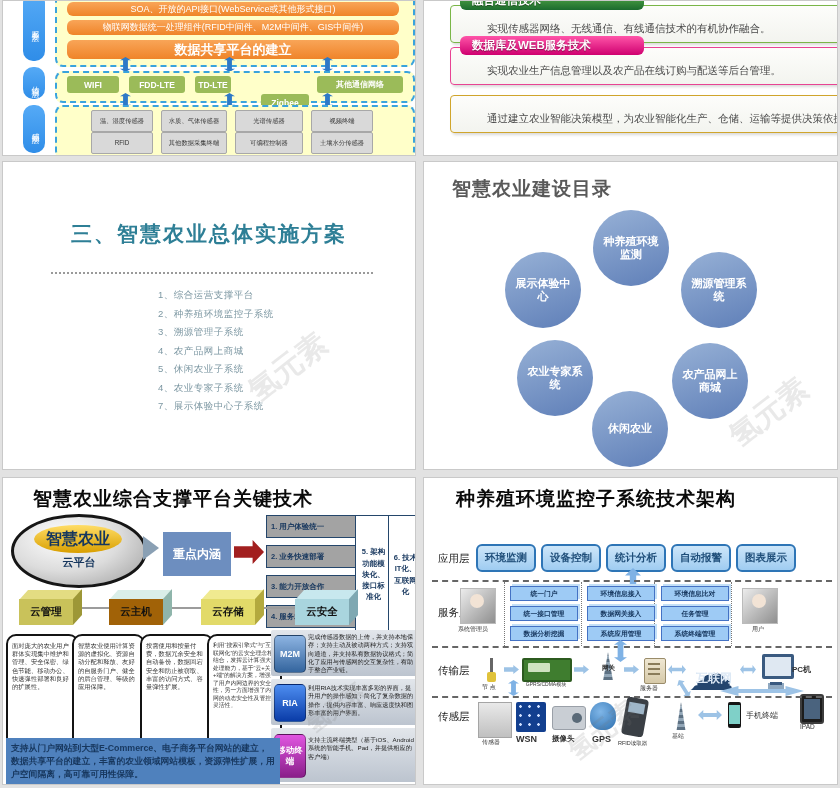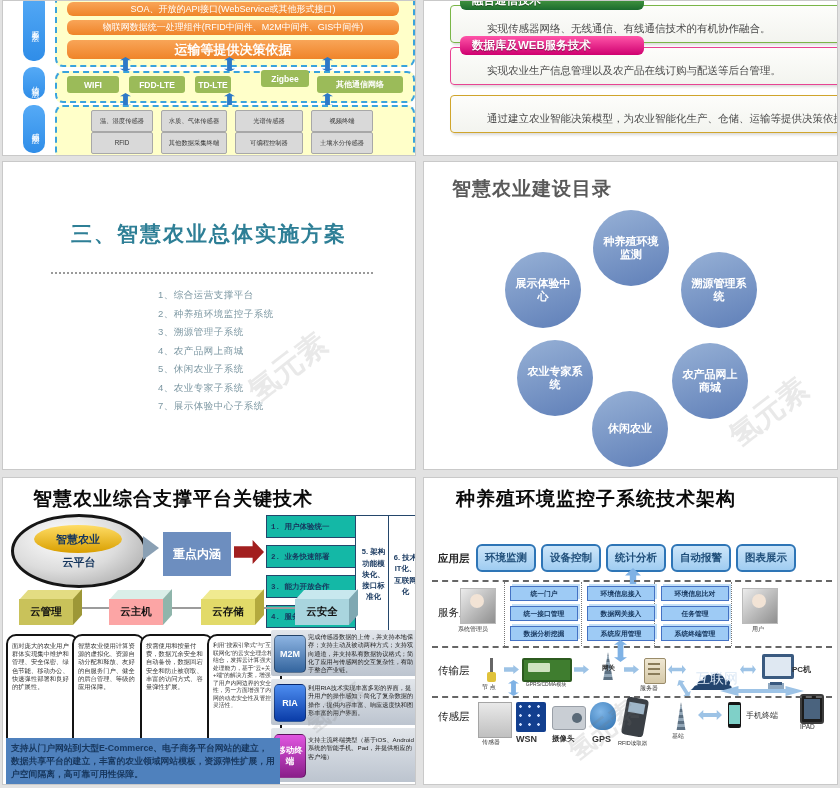--- a/index.html
+++ b/index.html
@@ -32,33 +32,33 @@
   .li3{font-size:9.5px;color:#7c97a2;margin-bottom:5.5px;letter-spacing:.5px;}
 
   
   .t4{position:absolute;color:#595959;font-size:19px;font-weight:bold;letter-spacing:1px;}
   .sat{position:absolute;width:76px;height:76px;border-radius:50%;background:linear-gradient(160deg,#97b1d6,#5f7fb8);color:#fff;font-size:11px;font-weight:bold;display:flex;align-items:center;justify-content:center;text-align:center;line-height:1.2;padding:0 9px;box-sizing:border-box;}
   .ctr4{position:absolute;width:146px;height:146px;border-radius:50%;background:radial-gradient(circle at 38% 30%,#3bbcee,#0d9bd7);color:#fff;font-size:15px;font-weight:bold;display:flex;align-items:center;justify-content:center;text-align:center;line-height:1.25;padding:0 22px;box-sizing:border-box;}
 
   
   .t5{position:absolute;color:#0a0a0a;font-size:19px;font-weight:bold;letter-spacing:1px;}
   .elo{position:absolute;border:3px solid #161616;border-radius:50%;background:radial-gradient(ellipse at 38% 30%,#ffffff 0%,#dcdcdc 50%,#9c9c9c 100%);}
-  .eli{position:absolute;border-radius:50%;background:linear-gradient(#ffdd66,#d99f00);display:flex;align-items:center;justify-content:center;font-size:11px;font-weight:bold;color:#17375e;}
+  .eli{position:absolute;border-radius:50%;background:linear-gradient(#ffdd66,#d99f00);display:flex;align-items:center;justify-content:center;font-size:16px;font-weight:bold;color:#17375e;}
   .eltxt{position:absolute;left:0;right:0;text-align:center;font-size:11px;font-weight:bold;color:#17375e;}
   .tri{position:absolute;width:0;height:0;border-top:12px solid transparent;border-bottom:12px solid transparent;border-left:16px solid #8aa0b4;}
   .core{position:absolute;background:#6d8ebf;color:#fff;font-size:12px;font-weight:bold;display:flex;align-items:center;justify-content:center;}
   .ra{position:absolute;clip-path:polygon(0 26%,62% 26%,62% 0,100% 50%,62% 100%,62% 74%,0 74%);}
-  .itm{position:absolute;background:#14b8a6;border:1px solid #24466b;color:#17375e;font-size:7.5px;font-weight:bold;display:flex;align-items:center;padding-left:4px;font-family:Liberation Mono, monospace;}
+  .itm{position:absolute;background:#a3a3a3;border:1px solid #24466b;color:#17375e;font-size:7.5px;font-weight:bold;display:flex;align-items:center;padding-left:4px;}
   .itmv{position:absolute;background:#fff;border:1px solid #24466b;color:#17375e;font-size:7.5px;font-weight:bold;display:flex;align-items:center;justify-content:center;text-align:center;padding:3px;line-height:1.5;}
   .cube{position:absolute;width:54px;height:35px;}
   .cube .f{position:absolute;left:0;top:9px;width:54px;height:26px;display:flex;align-items:center;justify-content:center;font-size:10.5px;font-weight:bold;color:#111;}
   .cube .t{position:absolute;left:5px;top:0;width:54px;height:9px;transform:skewX(-42deg);}
   .cube .s{position:absolute;left:54px;top:4px;width:9px;height:26px;transform:skewY(-48deg);}
   .c1 .f{background:#c9c25a}.c1 .t{background:#e3dc82}.c1 .s{background:#9d9737}
-  .c2 .f{background:#fca5a5}.c2 .t{background:#daeee8}.c2 .s{background:#8fb5ab}
+  .c2 .f{background:#a16207}.c2 .t{background:#daeee8}.c2 .s{background:#8fb5ab}
   .c3 .f{background:#e2da69}.c3 .t{background:#f0ea90}.c3 .s{background:#b3a93e}
   .c4 .f{background:#a9d5de}.c4 .t{background:#c8e8ee}.c4 .s{background:#7fa8b2}
   .dbox{position:absolute;background:#fff;border:2px solid #141414;border-radius:10px;font-size:6.3px;color:#333;line-height:1.3;padding:6px 4px;}
   .panel{position:absolute;background:linear-gradient(#e2e6eb,#bcc4cf);border-radius:2px;}
   .tag{position:absolute;border-radius:5px;color:#fff;font-weight:bold;display:flex;align-items:center;justify-content:center;text-align:center;border:1px solid rgba(0,0,0,.35);}
   .tag.m2m{background:linear-gradient(#8db4e2,#34659e);font-size:9px;}
   .tag.ria{background:linear-gradient(#4d8df0,#0a3ca8);font-size:9px;}
   .tag.mob{background:linear-gradient(#e055e0,#8a1f8a);font-size:8.5px;line-height:1.3;}
   .ttext{position:absolute;font-size:6.2px;color:#222;line-height:1.35;}
   .bbar{position:absolute;background:#4f81bd;color:#17375e;font-size:8.8px;font-weight:bold;line-height:1.45;padding:4px 5px;}
@@ -78,21 +78,21 @@
   .sra{position:absolute;background:#9dc3e6;clip-path:polygon(0 26%,62% 26%,62% 0,100% 50%,62% 100%,62% 74%,0 74%);}
   .an{position:absolute;width:3px;background:#666;}
   .an::before{content:"";position:absolute;left:-3px;bottom:-10px;width:9px;height:10px;background:#e0c23a;border-radius:2px;}
   .bd6{position:absolute;background:#3f7d2f;border:2px solid #2c5a1f;border-radius:2px;}
   .bd6::after{content:"";position:absolute;left:4px;top:3px;width:22px;height:9px;background:#cfe3c0;border-radius:1px;}
   .tw{position:absolute;background:repeating-linear-gradient(0deg,#5d7183 0 3px,#93a7b8 3px 6px);clip-path:polygon(50% 0,70% 100%,30% 100%);}
   .sv6{position:absolute;background:linear-gradient(#efe7d2,#d6c9a8);border:1px solid #9a8c6a;border-radius:2px;}
   .sv6::after{content:"";position:absolute;left:3px;top:4px;width:12px;height:2px;background:#8a7c5a;box-shadow:0 5px 0 #8a7c5a,0 10px 0 #8a7c5a;}
   .cloud6{position:absolute;color:#24456e;font-size:46px;line-height:40px;}
   .cloud6::before{content:"\2601";}
-  .cloudlab{position:absolute;color:#dce8f5;font-size:14px;font-weight:normal;}
+  .cloudlab{position:absolute;color:#dce8f5;font-size:12px;font-weight:bold;}
   .pc6{position:absolute;width:26px;height:19px;background:#dfe8f2;border:3px solid #3a5a80;border-radius:2px;}
   .pc6::after{content:"";position:absolute;left:5px;bottom:-9px;width:12px;height:3px;background:#3a5a80;box-shadow:0 3px 0 2px #8fa8c0;}
   .tab6{position:absolute;background:#1c1c1c;border:2px solid #3c3c3c;border-radius:3px;}
   .tab6::after{content:"";position:absolute;left:2px;top:3px;right:2px;bottom:3px;background:#4a637e;}
   .ph6{position:absolute;background:#141414;border-radius:2px;}
   .ph6::after{content:"";position:absolute;left:1px;top:3px;right:1px;bottom:4px;background:#7fd0c8;}
   .se6{position:absolute;background:linear-gradient(#e9e9e9,#c0c0c0);border:1px solid #a5a5a5;}
   .ws6{position:absolute;background:#123f8f;border-radius:2px;background-image:radial-gradient(#cfe0ff 1px,transparent 1.6px);background-size:9px 9px;}
   .cm6{position:absolute;background:#c9ced4;border:1px solid #9aa0a8;border-radius:3px;}
   .cm6::after{content:"";position:absolute;right:3px;top:6px;width:10px;height:10px;border-radius:50%;background:#5a6a78;}
@@ -106,31 +106,31 @@
 <div class="page">
 
   <div class="slide" style="left:2px;top:0;width:414px;height:156px">
     <div class="lyr" style="left:20px;top:-8px;height:68px">服务层</div>
     <div class="lyr" style="left:20px;top:66px;height:32px">传输层</div>
     <div class="lyr" style="left:20px;top:104px;height:48px">感知层</div>
 
     <div class="ctn" style="left:52px;top:-16px;width:356px;height:78px"></div>
     <div class="obar" style="left:64px;top:1px;width:332px;height:14px;font-size:9px">SOA、开放的API接口(WebService或其他形式接口)</div>
     <div class="obar" style="left:64px;top:19px;width:332px;height:15px;font-size:9px">物联网数据统一处理组件(RFID中间件、M2M中间件、GIS中间件)</div>
-    <div class="obar" style="left:64px;top:39px;width:332px;height:19px;font-size:13px;font-weight:bold">运输等提供决策依据</div>
+    <div class="obar" style="left:64px;top:39px;width:332px;height:19px;font-size:13px;font-weight:bold">数据共享平台的建立</div>
 
     <div class="va" style="left:117px;top:56px;width:11px;height:15px"></div>
     <div class="va" style="left:221px;top:56px;width:11px;height:15px"></div>
     <div class="va" style="left:319px;top:56px;width:11px;height:15px"></div>
 
     <div class="ctn" style="left:52px;top:70px;width:356px;height:28px"></div>
     <div class="gbox" style="left:64px;top:75px;width:52px;height:17px">WIFI</div>
     <div class="gbox" style="left:126px;top:75px;width:56px;height:17px">FDD-LTE</div>
     <div class="gbox" style="left:192px;top:75px;width:36px;height:17px">TD-LTE</div>
-    <div class="gbox" style="left:258px;top:69px;width:48px;height:17px">Zigbee</div>
+    <div class="gbox" style="left:258px;top:93px;width:48px;height:17px">Zigbee</div>
     <div class="gbox" style="left:314px;top:75px;width:86px;height:17px;font-size:8px">其他通信网络</div>
 
     <div class="va" style="left:117px;top:92px;width:11px;height:15px"></div>
     <div class="va" style="left:221px;top:92px;width:11px;height:15px"></div>
     <div class="va" style="left:319px;top:92px;width:11px;height:15px"></div>
 
     <div class="ctn" style="left:52px;top:104px;width:356px;height:50px"></div>
     <div class="sbox" style="left:88px;top:109px;width:58px;height:18px">温、湿度传感器</div>
     <div class="sbox" style="left:158px;top:109px;width:62px;height:18px">水质、气体传感器</div>
     <div class="sbox" style="left:232px;top:109px;width:64px;height:18px">光谱传感器</div>
@@ -234,21 +234,21 @@
     <div class="tag mob" style="left:271px;top:256px;width:30px;height:42px">移动终端</div>
     <div class="ttext" style="left:305px;top:258px;width:108px">支持主流终端类型（基于iOS、Android系统的智能手机、Pad，并提供相应的客户端）</div>
 
     <div class="bbar" style="left:3px;top:260px;width:264px;height:44px">支持从门户网站到大型E-Commerce、电子商务平台网站的建立，数据共享平台的建立，丰富的农业领域网站模板，资源弹性扩展，用户空间隔离，高可靠可用性保障。</div>
     <div class="wm" style="left:300px;top:215px;font-size:22px">氢元素</div>
   </div>
 
   <div class="slide" style="left:423px;top:477px;width:415px;height:308px">
     <div class="t6" style="left:32px;top:8px">种养殖环境监控子系统技术架构</div>
 
-    <div class="lab6" style="left:14px;top:74px;font-weight:bold">应用层</div>
+    <div class="lab6" style="left:14px;top:74px;font-weight:normal">应用层</div>
     <div class="pill" style="left:52px;top:66px;width:56px">环境监测</div>
     <div class="pill" style="left:117px;top:66px;width:56px">设备控制</div>
     <div class="pill" style="left:182px;top:66px;width:56px">统计分析</div>
     <div class="pill" style="left:247px;top:66px;width:56px">自动报警</div>
     <div class="pill" style="left:312px;top:66px;width:56px">图表展示</div>
     <div class="ua" style="left:201px;top:90px;width:16px;height:20px"></div>
     <div class="dash" style="left:8px;top:102px;width:400px"></div>
 
     <div class="lab6" style="left:14px;top:128px;font-weight:normal">服务层</div>
     <div class="vsep" style="left:80px;top:104px;height:64px"></div>

